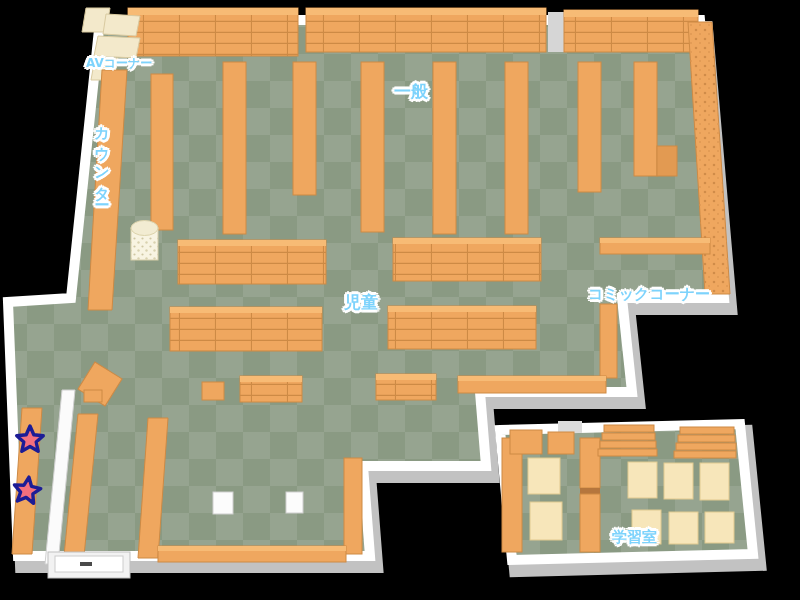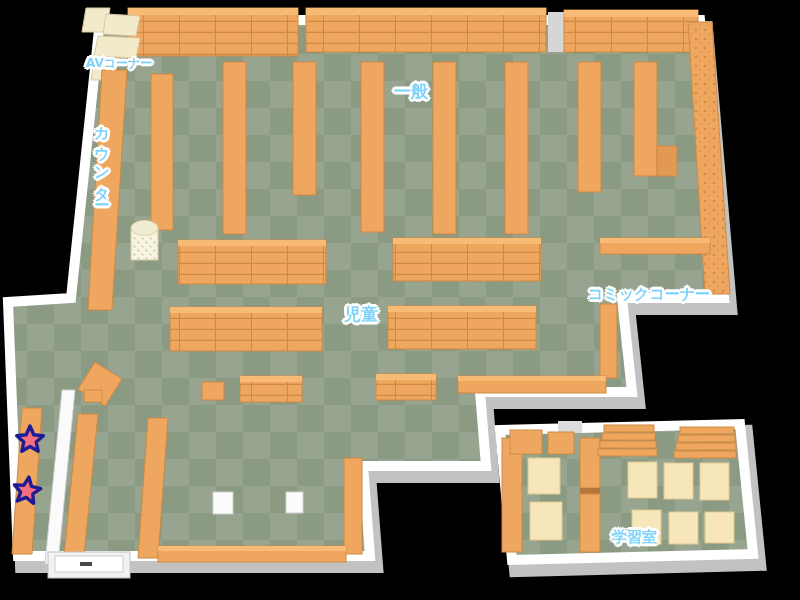--- a/index.html
+++ b/index.html
@@ -189,16 +189,16 @@
       <rect class="desk" x="632" y="510" width="29" height="34"></rect>
       <rect class="desk" x="669" y="512" width="29" height="32"></rect>
       <rect class="desk" x="705" y="512" width="29" height="31"></rect>
     </g>
   </g>
 </svg>
 
 <div class="lbl" style="left:86px;top:55px;font-size:12px;">AVコーナー</div>
 <div class="lbl vertical" style="left:92px;top:116px;font-size:15px;height:110px;">カウンター</div>
 <div class="lbl" style="left:394px;top:60px;font-size:17px;margin-top:20px;">一般</div>
-<div class="lbl" style="left:344px;top:303px;font-size:17px;">児童</div>
+<div class="lbl" style="left:344px;top:291px;font-size:17px;">児童</div>
 <div class="lbl" style="left:588px;top:271px;font-size:15px;margin-top:14px;">コミックコーナー</div>
 <div class="lbl" style="left:612px;top:483px;font-size:15px;margin-top:45px;">学習室</div>
 </div>
 
 </body></html>

